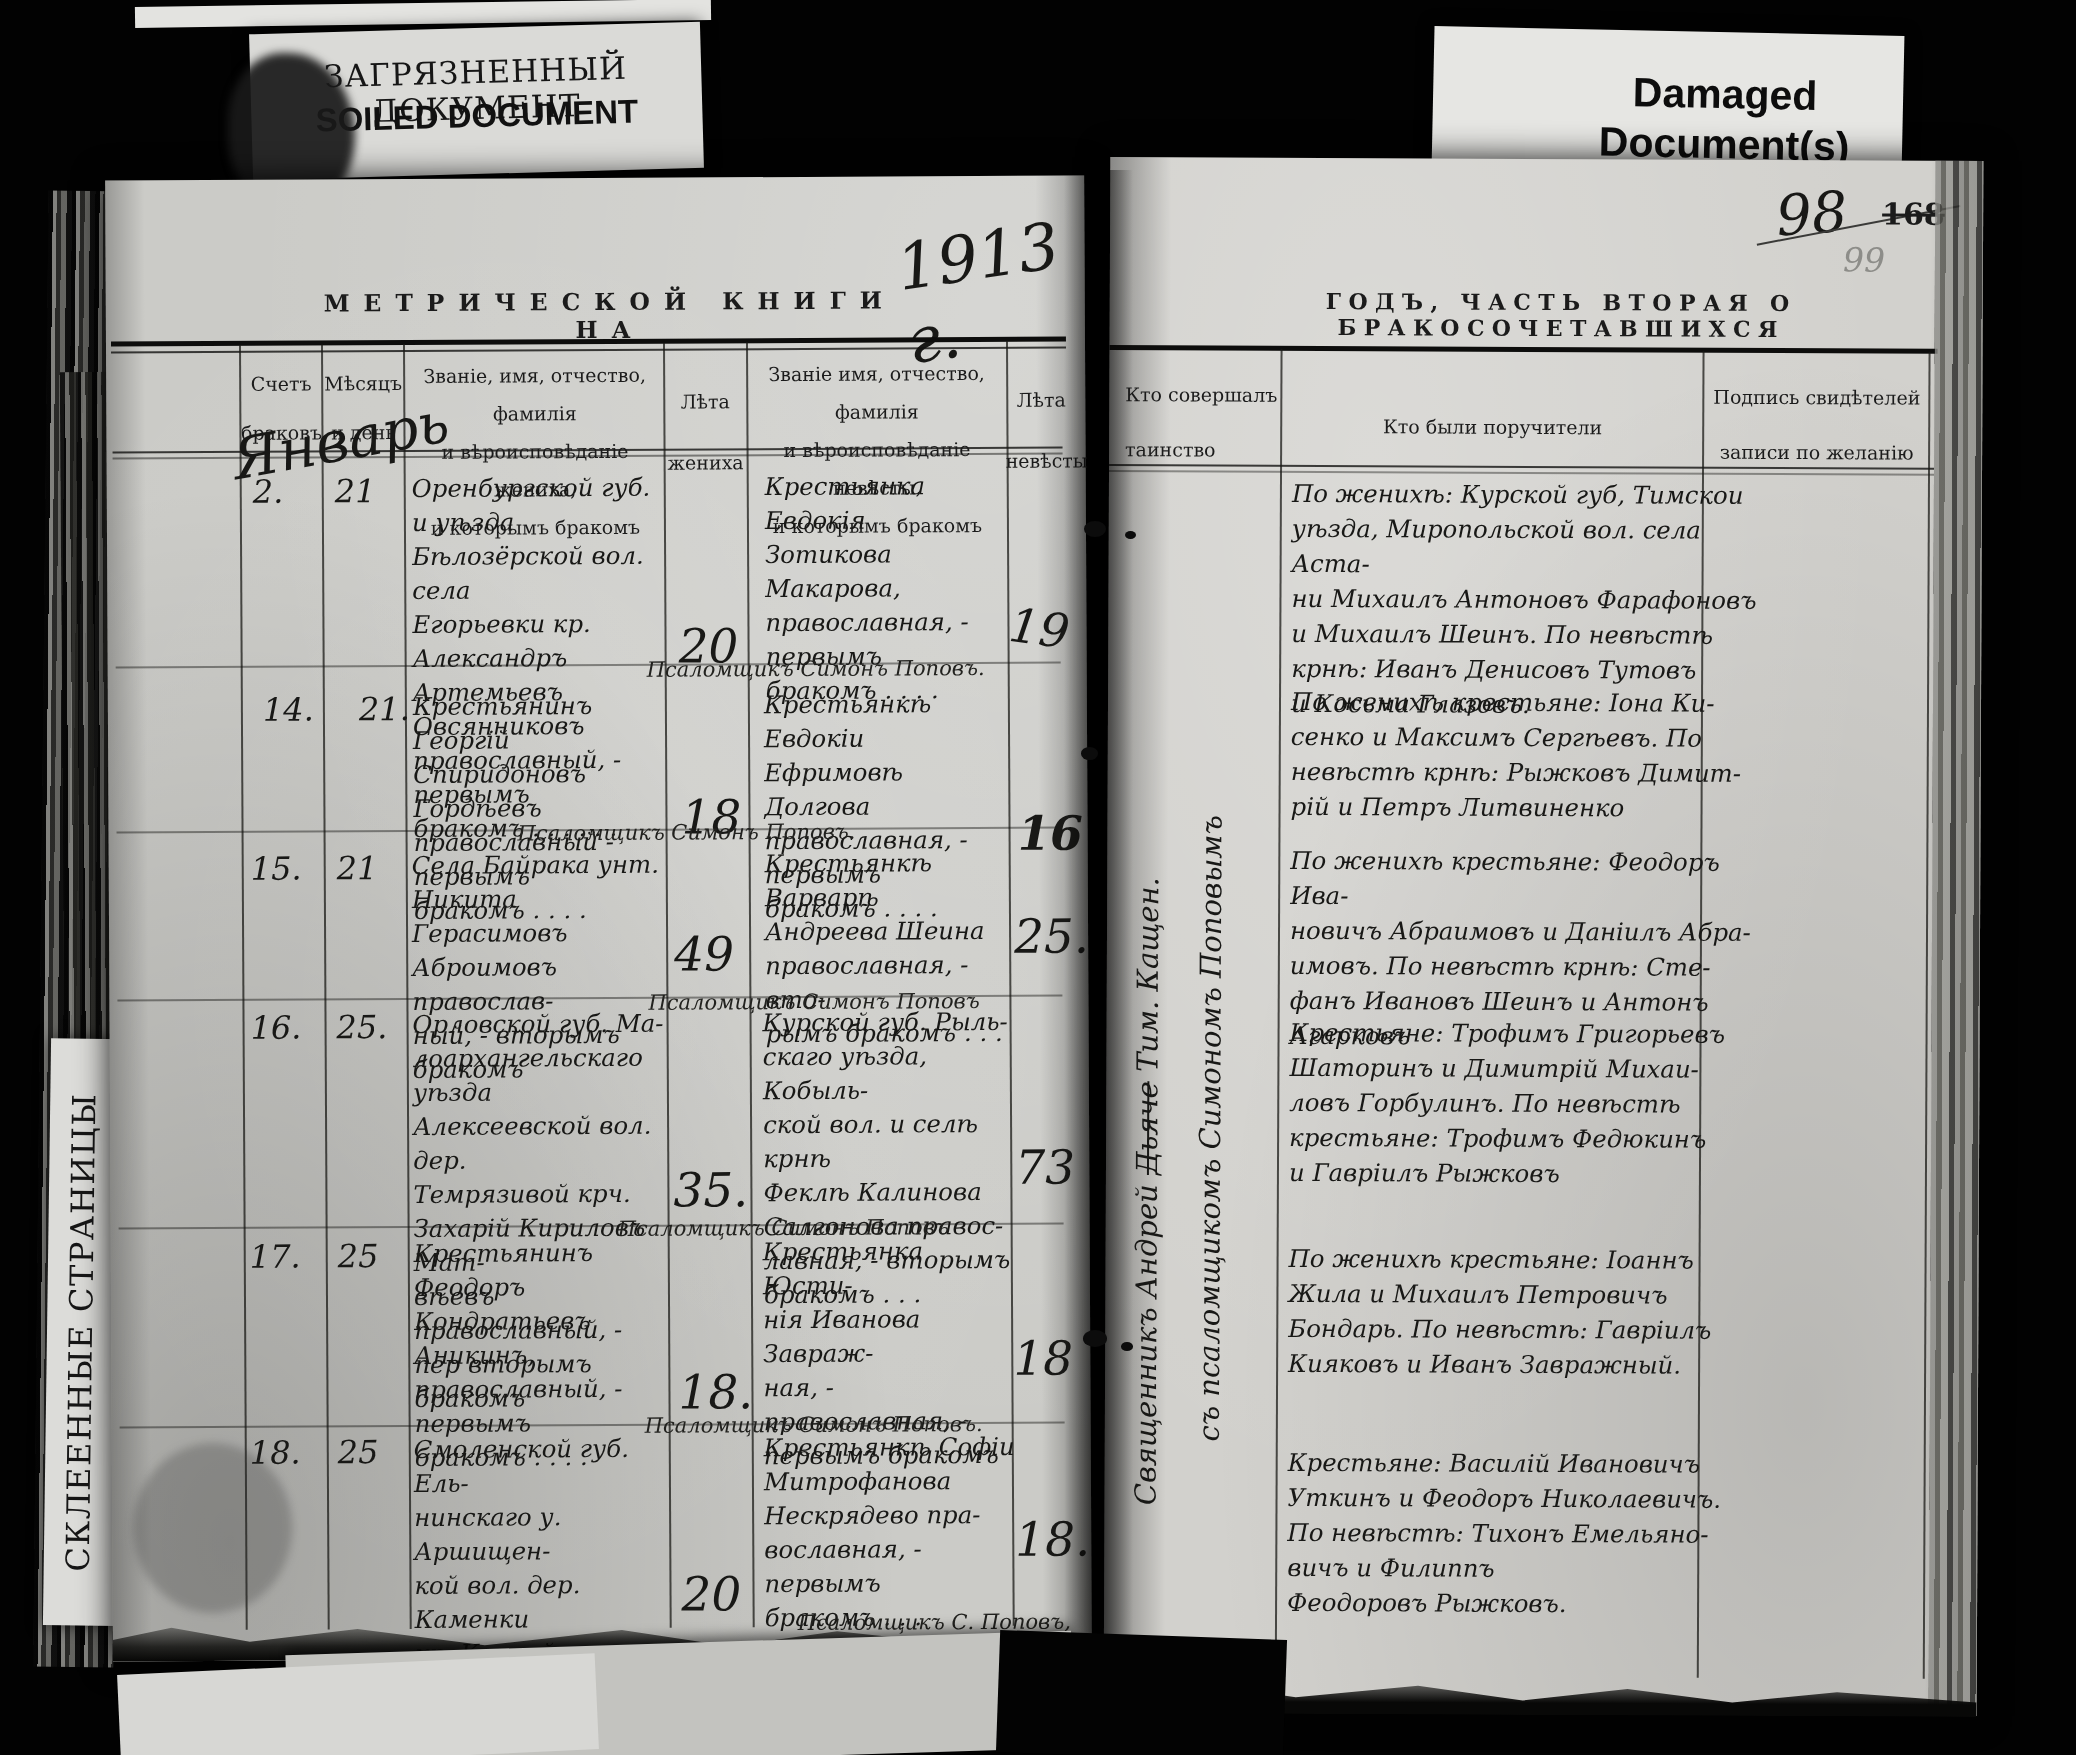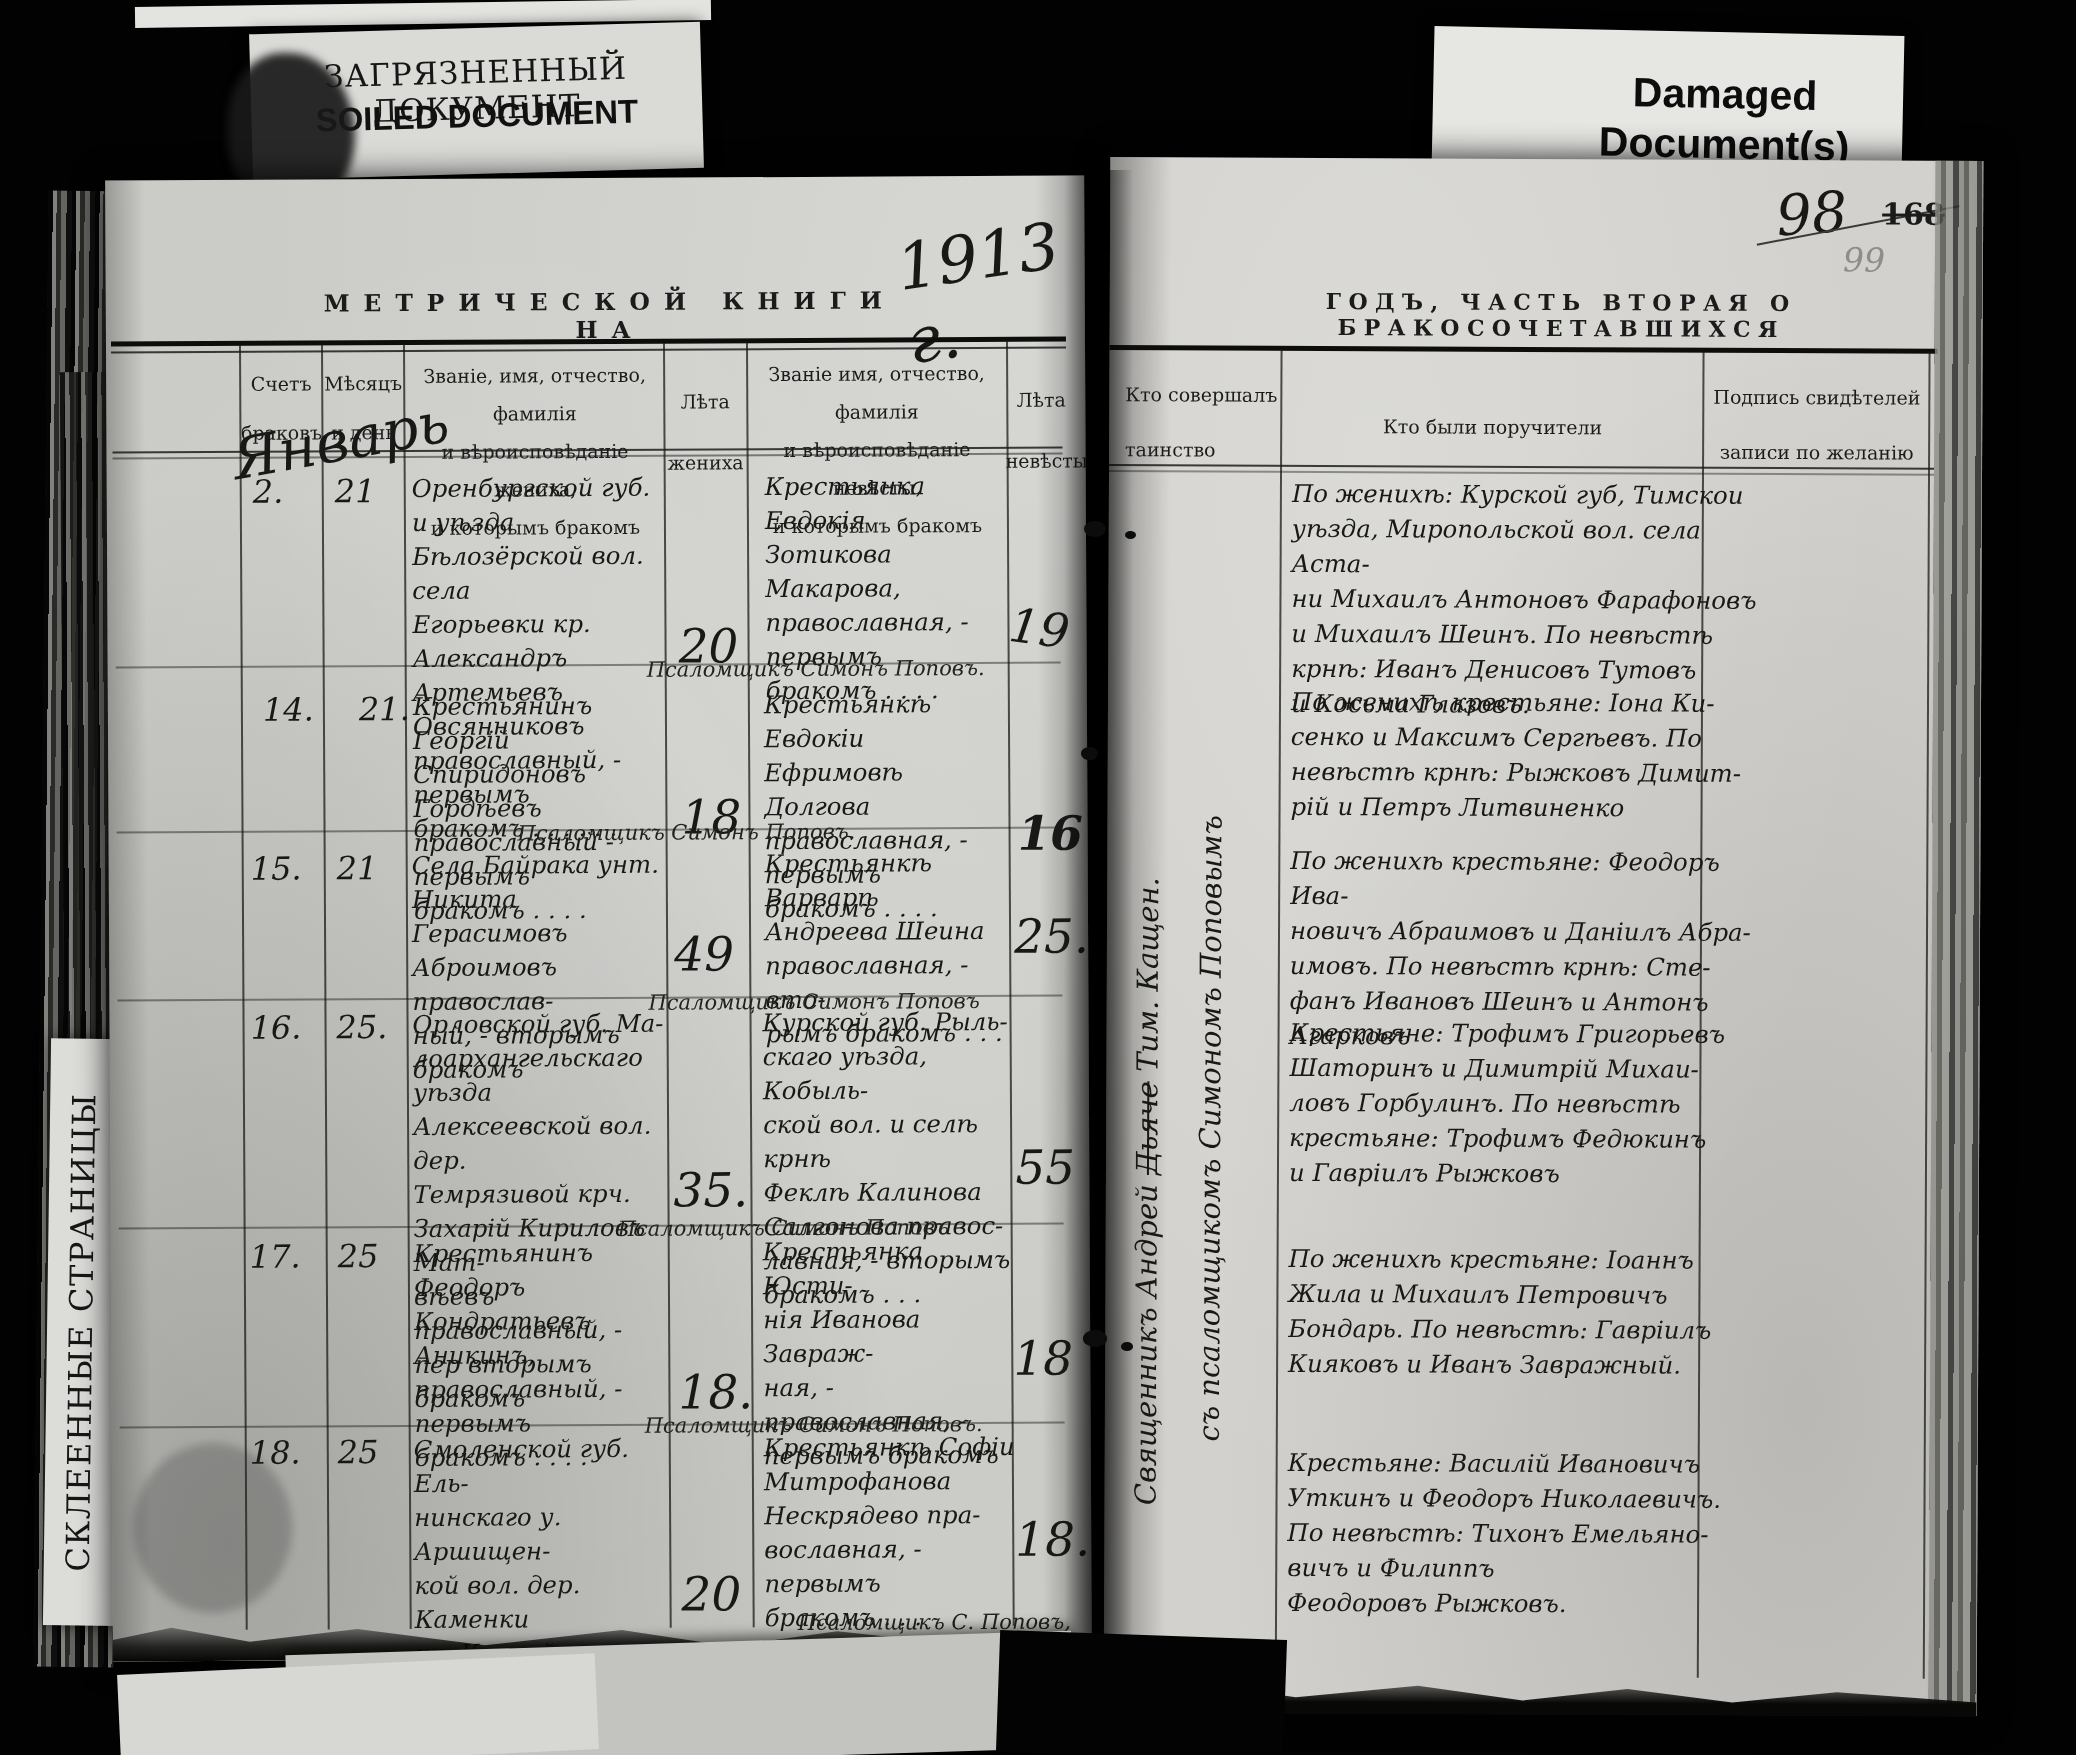--- a/index.html
+++ b/index.html
@@ -176,21 +176,21 @@
 вѣевъ православный, -
 пер вторымъ бракомъ</div>
       <div class="abs hw age" style="left:563px;bottom:8px;">35.</div>
       <div class="cell hw entry pre" style="left:653px;width:252px;">Курской губ. Рыль-
 скаго уѣзда, Кобыль-
 ской вол. и селѣ крнѣ
 Феклѣ Калинова
 Салгонова правос-
 лавная, - вторымъ
 бракомъ .  .  .</div>
-      <div class="abs hw age" style="left:905px;bottom:29px;">55</div>
+      <div class="abs hw age" style="left:905px;bottom:29px;">73</div>
     </div>
 
     <div class="lrow" style="top:1054px;height:175px;">
       <div class="cell hw rowno" style="left:139px;">17.</div>
       <div class="cell hw rowno" style="left:227px;">25</div>
       <div class="cell hw entry pre" style="left:303px;width:257px;">Крестьянинъ Феодоръ
 Кондратьевъ Аникинъ,
 православный, - первымъ
 бракомъ .  .  .  .</div>
       <div class="abs hw age" style="left:567px;bottom:-13.3px;">18.</div>

